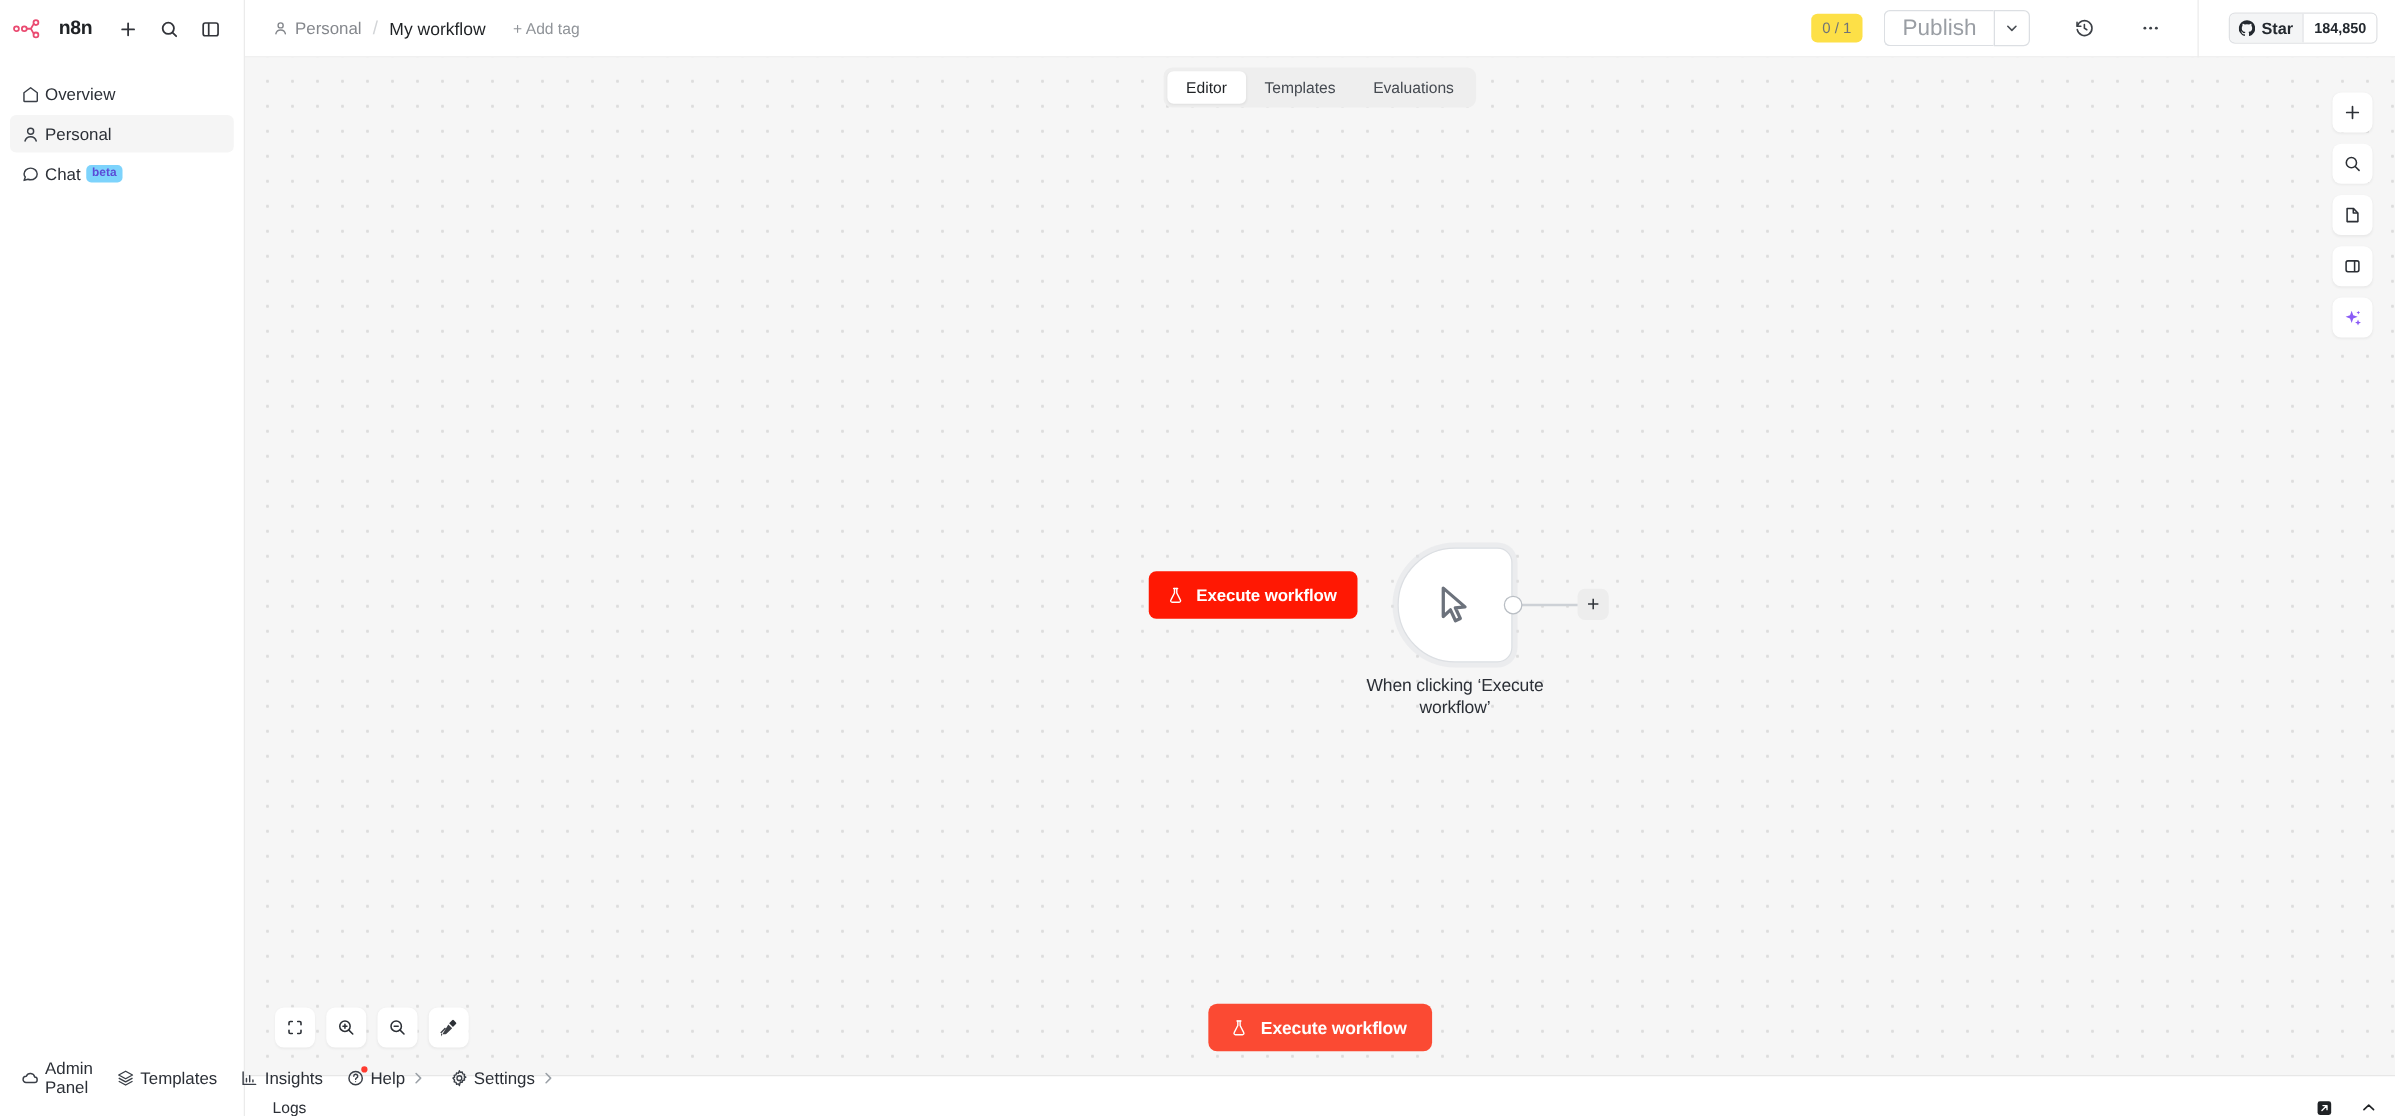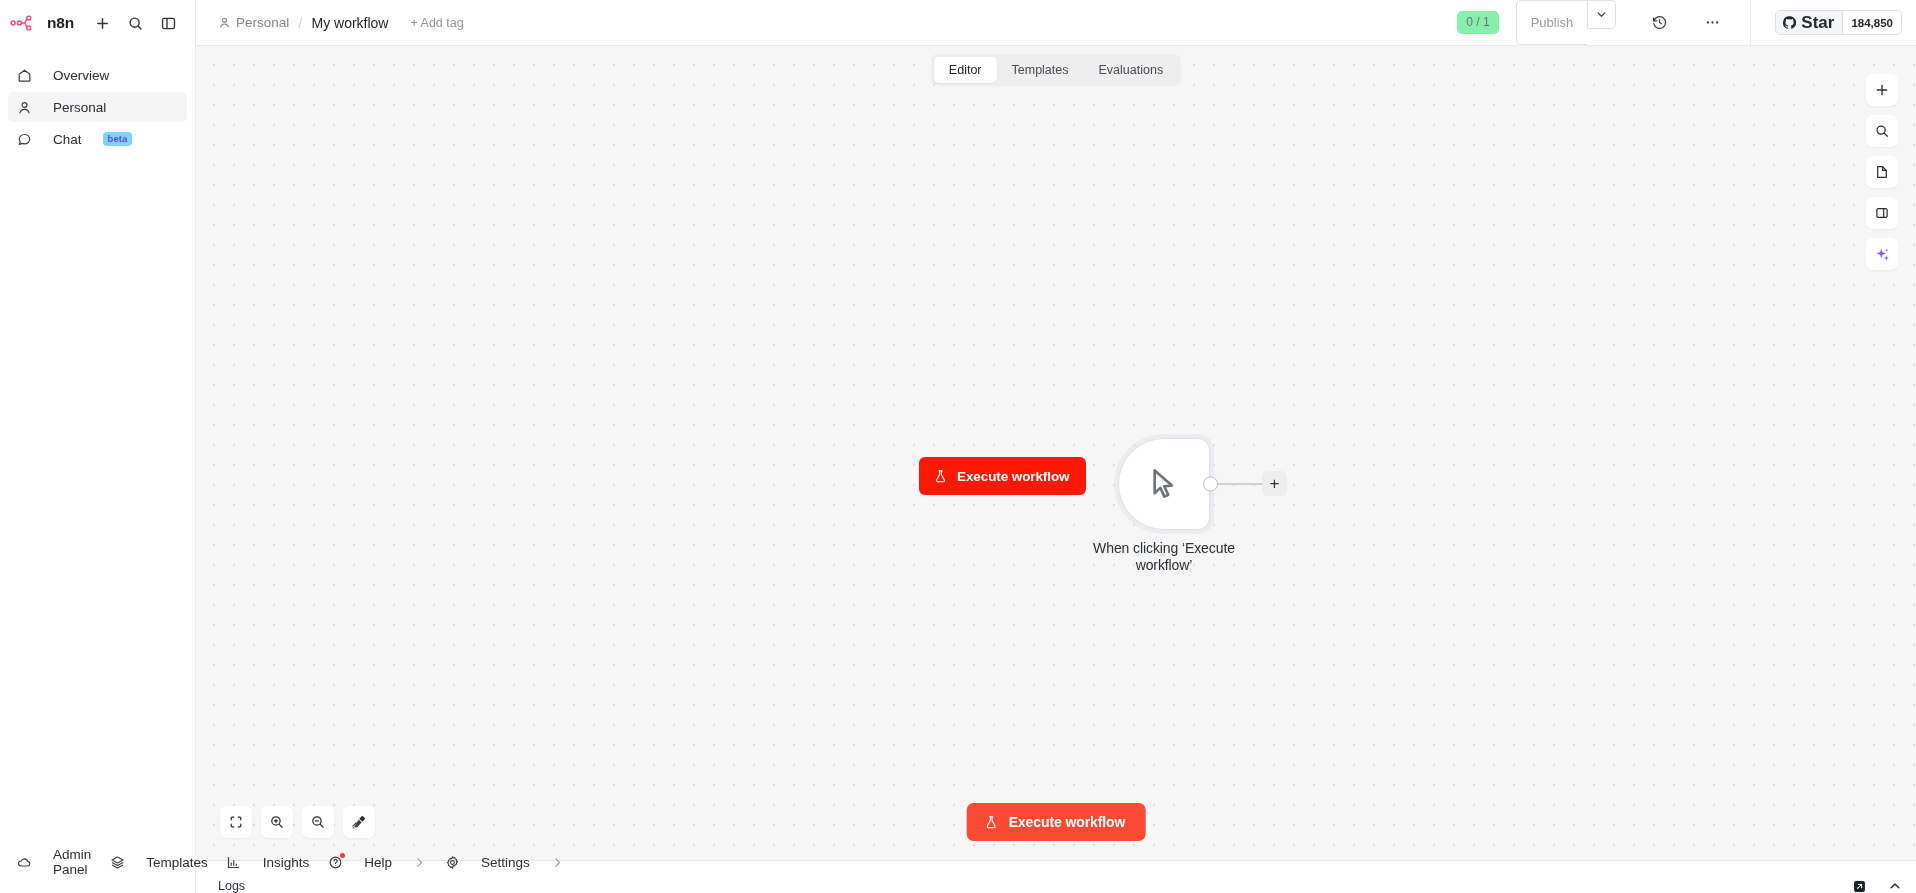--- a/index.html
+++ b/index.html
@@ -27,21 +27,21 @@
   }
   .brand { display: flex; align-items: center; gap: 7px; flex: 0 0 auto; }
   .brand-logo { width: 30px; height: 18px; display: block; }
   .brand-name { font-size: 15.5px; font-weight: 700; color: #1f2225; letter-spacing: -.2px; }
   .sb-top-icons { display: flex; align-items: center; gap: 13px; margin-left: 19px; }
   .sb-ic { width: 20px; height: 20px; display: flex; align-items: center; justify-content: center;
            cursor: pointer; color: #32343a; }
 
   .sb-nav { margin-top: 14px; display: flex; flex-direction: column; gap: 2px; padding: 0 8px; }
   .sb-item {
-    display: flex; align-items: center; gap: 21px;
+    display: flex; align-items: center; gap: 4px;
     height: 30px; padding: 0 8px; border-radius: 5px;
     font-size: 13.5px; color: #2b2f36; cursor: pointer;
     position: relative;
   }
   .sb-item .ico { width: 16px; height: 16px; display: flex; align-items: center; justify-content: center;
                   color: #3a3f47; flex: 0 0 16px; }
   .sb-item.active { background: #f5f5f5; }
   .badge-beta {
     font-size: 9.5px; font-weight: 700; color: #5b4bd6;
     background: #7dd3fc; border-radius: 4px; padding: 2px 5px 1px;
@@ -65,49 +65,49 @@
     position: relative; z-index: 4; flex: 0 0 46px;
   }
   .crumbs { display: flex; align-items: center; gap: 0; }
   .crumb-owner { display: flex; align-items: center; gap: 5px; font-size: 13.5px; color: #84878c; cursor: pointer; }
   .crumb-sep { color: #d2d4d7; font-size: 15px; margin: 0 9px; }
   .crumb-title { font-size: 14px; color: #1f2225; cursor: text; }
   .add-tag { font-size: 12.5px; color: #909499; margin-left: 22px; cursor: pointer; }
 
   .top-right { margin-left: auto; display: flex; align-items: center; gap: 0; }
   .counter {
-    font-size: 12px; color: #6f7378; background: #86efac;
+    font-size: 12px; color: #6f7378; background: #fde047;
     border-radius: 5px; padding: 4px 9px; line-height: 1.3;
   }
   .publish-group { display: flex; margin-left: 17px; }
   .btn-publish {
-    height: 45px; min-width: 71px; border: 1px solid #dcdfe3; border-right: none;
+    height: 29px; min-width: 71px; border: 1px solid #dcdfe3; border-right: none;
     border-radius: 5px 0 0 5px; background: #fff; color: #9a9ea4;
-    font-size: 13px; font-family: inherit; display: flex; align-items: center;
+    font-size: 18px; font-family: inherit; display: flex; align-items: center;
     justify-content: center; padding: 0 14px; cursor: pointer;
   }
   .btn-publish-caret {
     width: 29px; height: 29px; border: 1px solid #dcdfe3; border-radius: 0 5px 5px 0;
     background: #fff; display: flex; align-items: center; justify-content: center;
     color: #4a4e54; cursor: pointer;
   }
   .top-ic {
     width: 24px; height: 24px; display: flex; align-items: center; justify-content: center;
     color: #3c4046; cursor: pointer;
   }
   .ic-history { margin-left: 31px; }
   .ic-more { margin-left: 29px; }
   .vdiv { width: 1px; height: 46px; background: #ebebeb; margin-left: 26px; }
   .gh {
     display: flex; align-items: center; margin-left: 24px;
     border: 1px solid #dfe1e4; border-radius: 5px; overflow: hidden; height: 25px;
   }
   .gh-star {
     display: flex; align-items: center; gap: 5px; padding: 0 8px 0 7px;
-    height: 100%; background: #f4f5f6; font-size: 17px; font-weight: 700; color: #24292f;
+    height: 100%; background: #f4f5f6; font-size: 13px; font-weight: 700; color: #24292f;
     border-right: 1px solid #dfe1e4; cursor: pointer; justify-content: space-between;
   }
   .gh-count {
     padding: 0 8px; height: 100%; display: flex; align-items: center;
     background: #fff; font-size: 11.5px; font-weight: 700; color: #24292f; cursor: pointer;
   }
 
   
   .canvas-wrap { flex: 1 1 auto; position: relative; min-height: 0; }
   .canvas {

